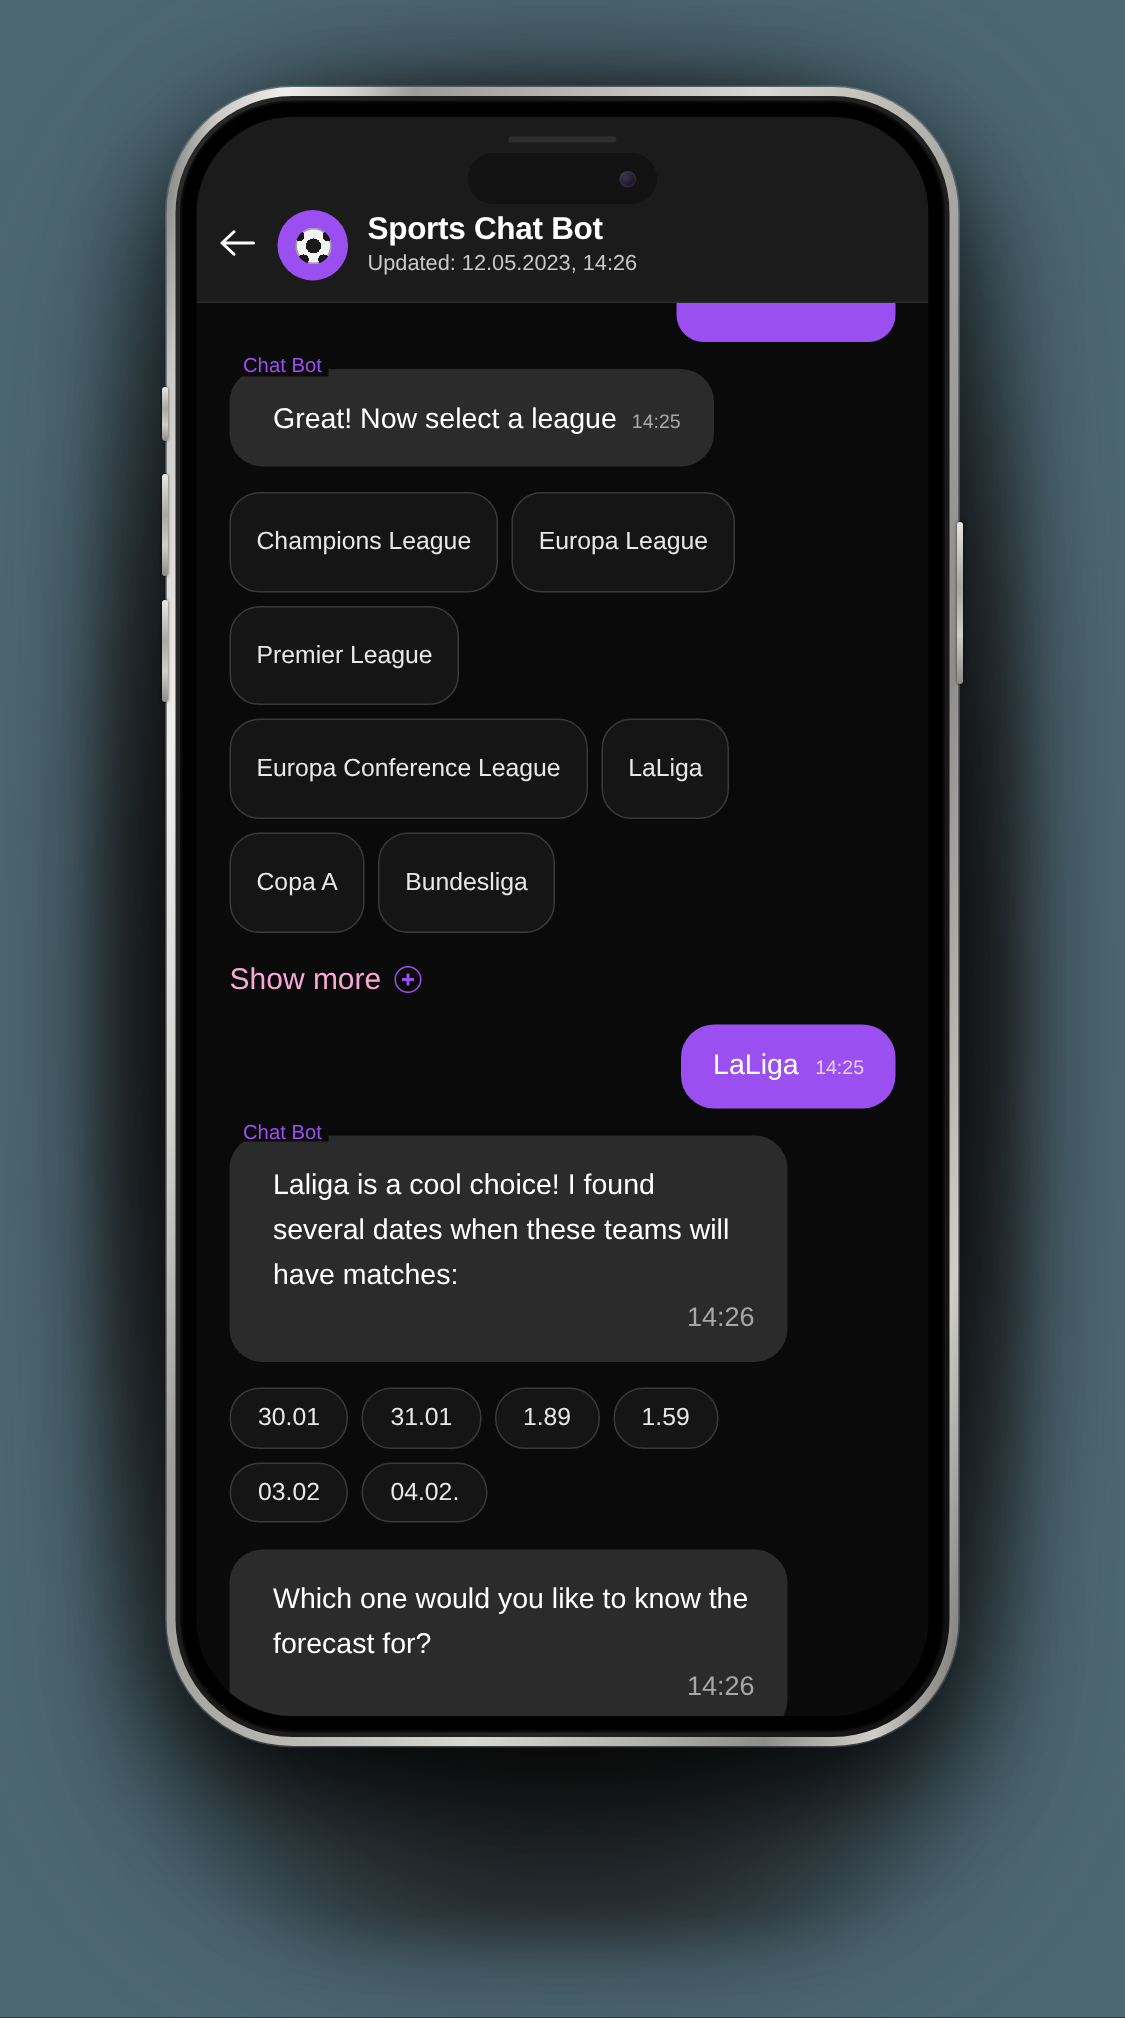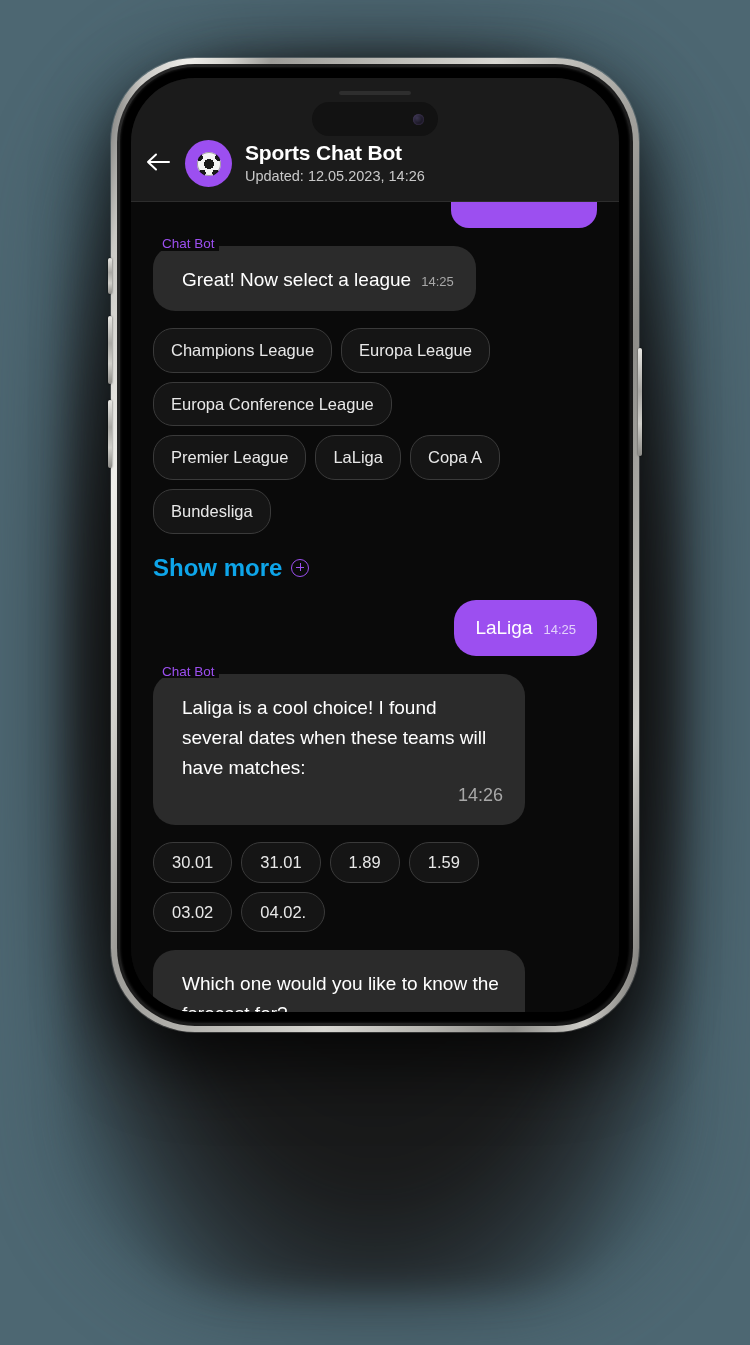--- a/index.html
+++ b/index.html
@@ -42,21 +42,21 @@
         rgba(30,35,38,0.45) 55%,
         rgba(50,68,76,0.18) 78%,
         rgba(77,103,114,0) 100%);
     filter:blur(26px);
   }
 
   
   .device {
     position:absolute;
     left:111px; top:58px;
-    width:528px; height:974px;
+    width:528px; height:1106px;
   }
 
   
   .frame {
     position:absolute; inset:0;
     border-radius:84px;
     background:
       linear-gradient(100deg,
         #6a6a68 0%, #c9c8c4 5%, #efeeea 11%,
         #d3d2cd 17%, #9d9c98 23%,
@@ -251,37 +251,37 @@
   .chips {
     display:flex; flex-wrap:wrap;
     gap:9px 9px;
     margin-top:17px;
     max-width:380px;
   }
   .chip {
     background:#151515;
     border:1px solid #3a3a3a;
     border-radius:20px;
-    padding:11px 17px;
+    padding:22px 17px;
     color:#e8e8e8;
     font-size:16.5px;
     line-height:1.25;
     white-space:nowrap;
     cursor:pointer;
   }
   .chip.date { padding:9px 18px; }
 
   .show-more {
     margin-top:20px;
     display:inline-flex;
     align-items:center;
     gap:9px;
-    color:#0ea5e9;
-    font-size:24px;
-    font-weight:bold;
+    color:#f9a8d4;
+    font-size:20px;
+    font-weight:normal;
     cursor:pointer;
   }
   .plus-circle {
     width:18px; height:18px;
     border:1.6px solid #9c4ff0;
     border-radius:50%;
     position:relative;
   }
   .plus-circle::before, .plus-circle::after {
     content:"";
@@ -381,22 +381,22 @@
           <div class="bubble-bot">
             <span class="txt">Great! Now select a league</span><span class="time-bot">14:25</span>
           </div>
         </div>
       </div>
 
       
       <div class="chips">
         <div class="chip">Champions League</div>
         <div class="chip">Europa League</div>
+        <div class="chip">Premier League</div>
         <div class="chip">Europa Conference League</div>
-        <div class="chip">Premier League</div>
         <div class="chip">LaLiga</div>
         <div class="chip">Copa A</div>
         <div class="chip">Bundesliga</div>
       </div>
 
       
       <div class="show-more">
         <span>Show more</span>
         <span class="plus-circle"></span>
       </div>

